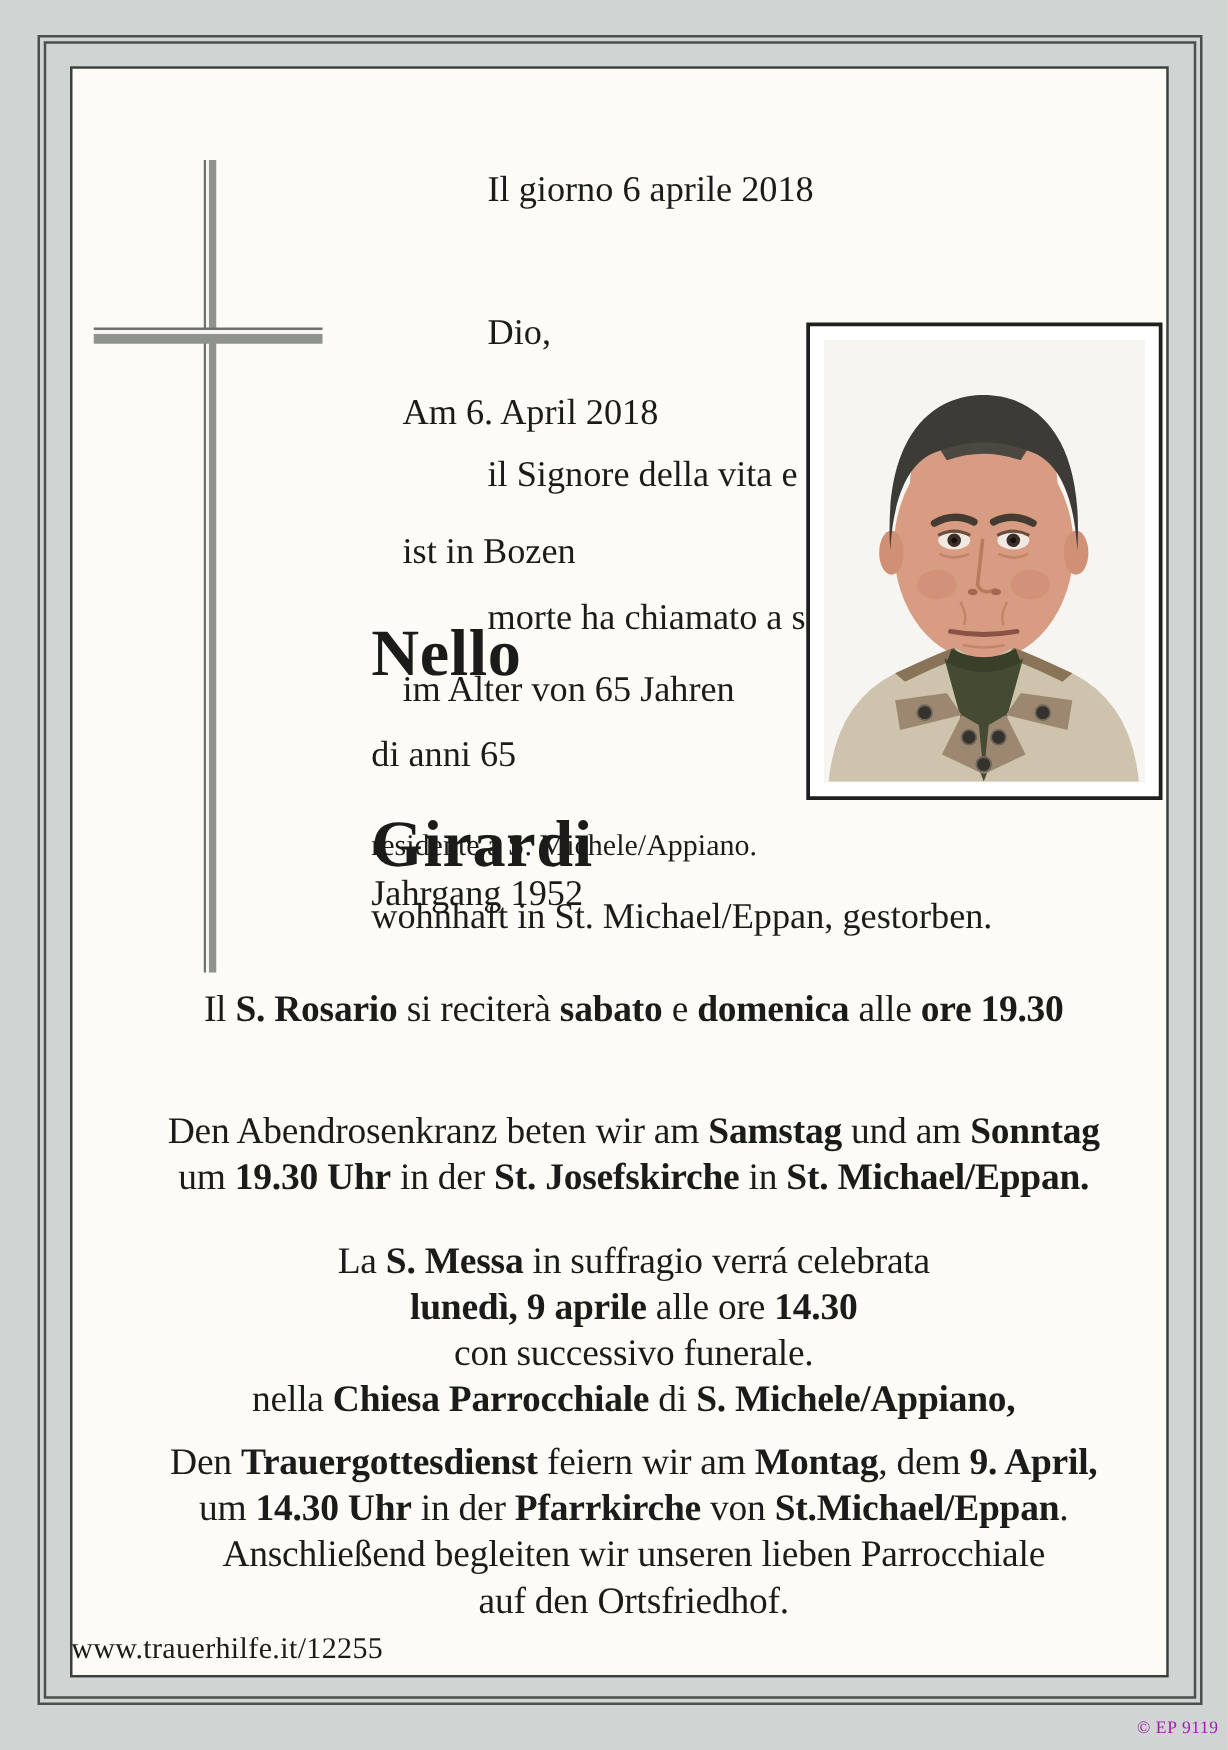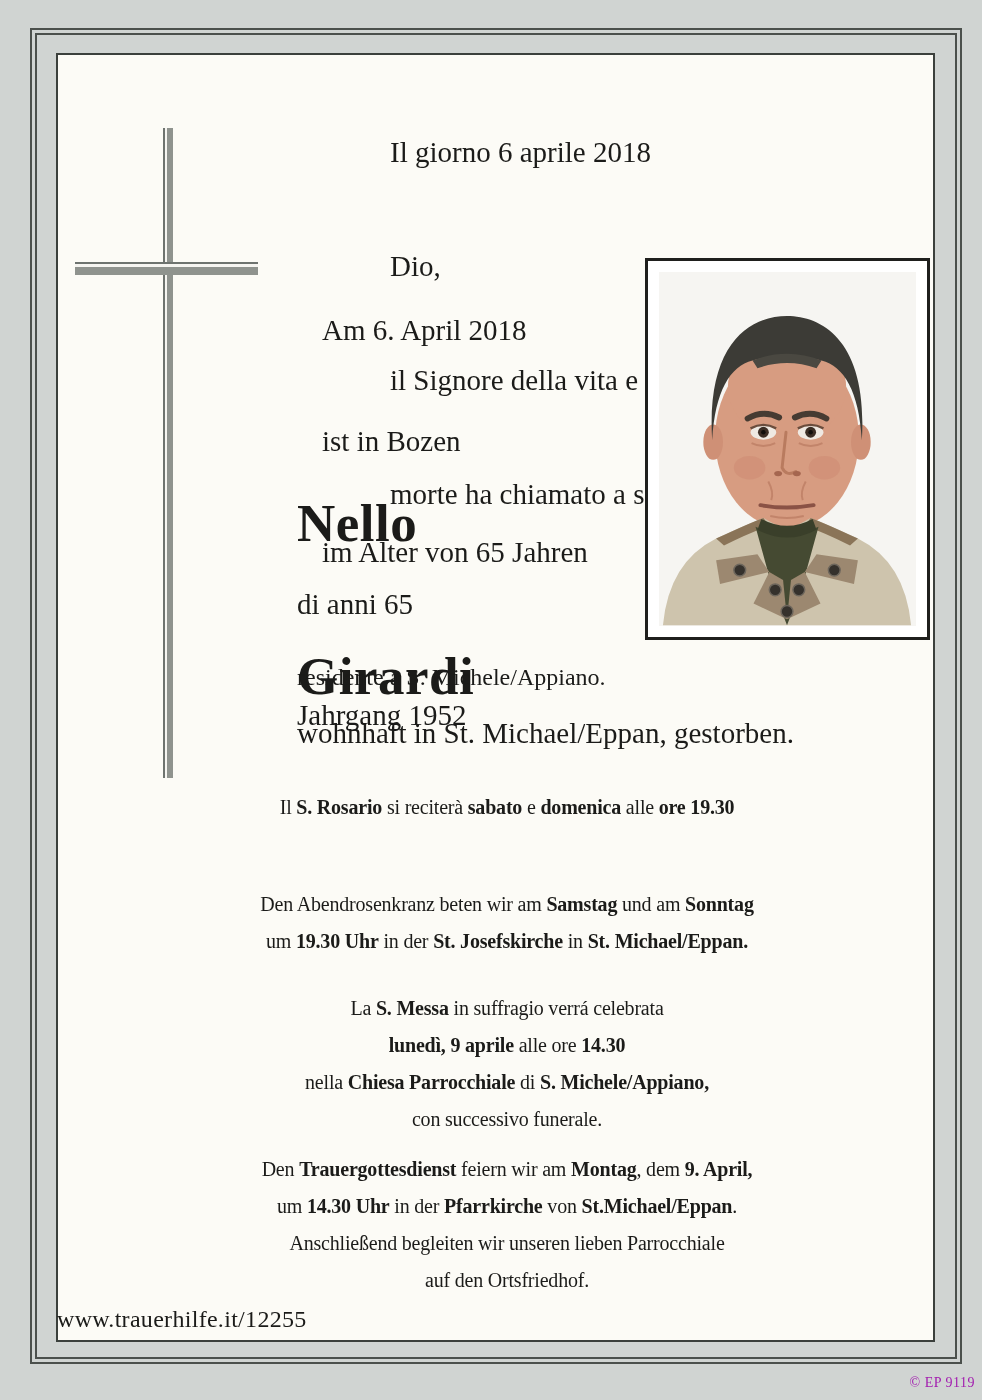--- a/index.html
+++ b/index.html
@@ -32,21 +32,21 @@
   }
   .txt{position:absolute;white-space:pre;}
   .intro{left:390px;top:57px;font-size:29px;line-height:38px;}
   .am-block{left:322px;top:238px;font-size:29px;line-height:37px;}
   .name-block{left:297px;top:396px;font-size:53px;line-height:51px;font-weight:bold;letter-spacing:.5px;}
   .age-block{left:297px;top:512px;font-size:29px;line-height:37px;font-family:Liberation Serif, serif;}
   .res-it{left:297px;top:664px;font-size:24px;}
   .res-de{left:297px;top:717px;font-size:29px;}
   .para{
     position:absolute;left:57px;width:900px;text-align:center;
-    font-size:20px;line-height:37px;letter-spacing:-0.2px;
+    font-size:30px;line-height:37px;letter-spacing:-0.2px;
   }
   .para .b{font-weight:bold;}
   .p1{top:789px;} .p2{top:886px;} .p3{top:990px;} .p4{top:1151px;}
   .photo{
     position:absolute;left:645px;top:258px;width:285px;height:382px;
     box-sizing:border-box;border:3px solid #1f1f1d;background:#ffffff;padding:11px;
   }
   .photo-inner{width:100%;height:100%;background:#f6f5f2;overflow:hidden;}
   .photo-inner svg{display:block;width:100%;height:100%;}
   .site-link{
@@ -167,22 +167,22 @@
   </div>
 
   <div class="para p2">
     <div><span>Den Abendrosenkranz beten wir am </span><span class="b">Samstag</span><span> und am </span><span class="b">Sonntag</span></div>
     <div><span>um </span><span class="b">19.30 Uhr</span><span> in der </span><span class="b">St. Josefskirche</span><span> in </span><span class="b">St. Michael/Eppan.</span></div>
   </div>
 
   <div class="para p3">
     <div><span>La </span><span class="b">S. Messa</span><span> in suffragio verrá celebrata</span></div>
     <div><span class="b">lunedì, 9 aprile</span><span> alle ore </span><span class="b">14.30</span></div>
+    <div><span>con successivo funerale.</span></div>
     <div><span>nella </span><span class="b">Chiesa Parrocchiale</span><span> di </span><span class="b">S. Michele/Appiano,</span></div>
-    <div><span>con successivo funerale.</span></div>
   </div>
 
   <div class="para p4">
     <div><span>Den </span><span class="b">Trauergottesdienst</span><span> feiern wir am </span><span class="b">Montag</span><span>, dem </span><span class="b">9. April,</span></div>
     <div><span>um </span><span class="b">14.30 Uhr</span><span> in der </span><span class="b">Pfarrkirche</span><span> von </span><span class="b">St.Michael/Eppan</span><span>.</span></div>
     <div><span>Anschließend begleiten wir unseren lieben Parrocchiale</span></div>
     <div><span>auf den Ortsfriedhof.</span></div>
   </div>
 
   <div class="site-link">www.trauerhilfe.it/12255</div>

